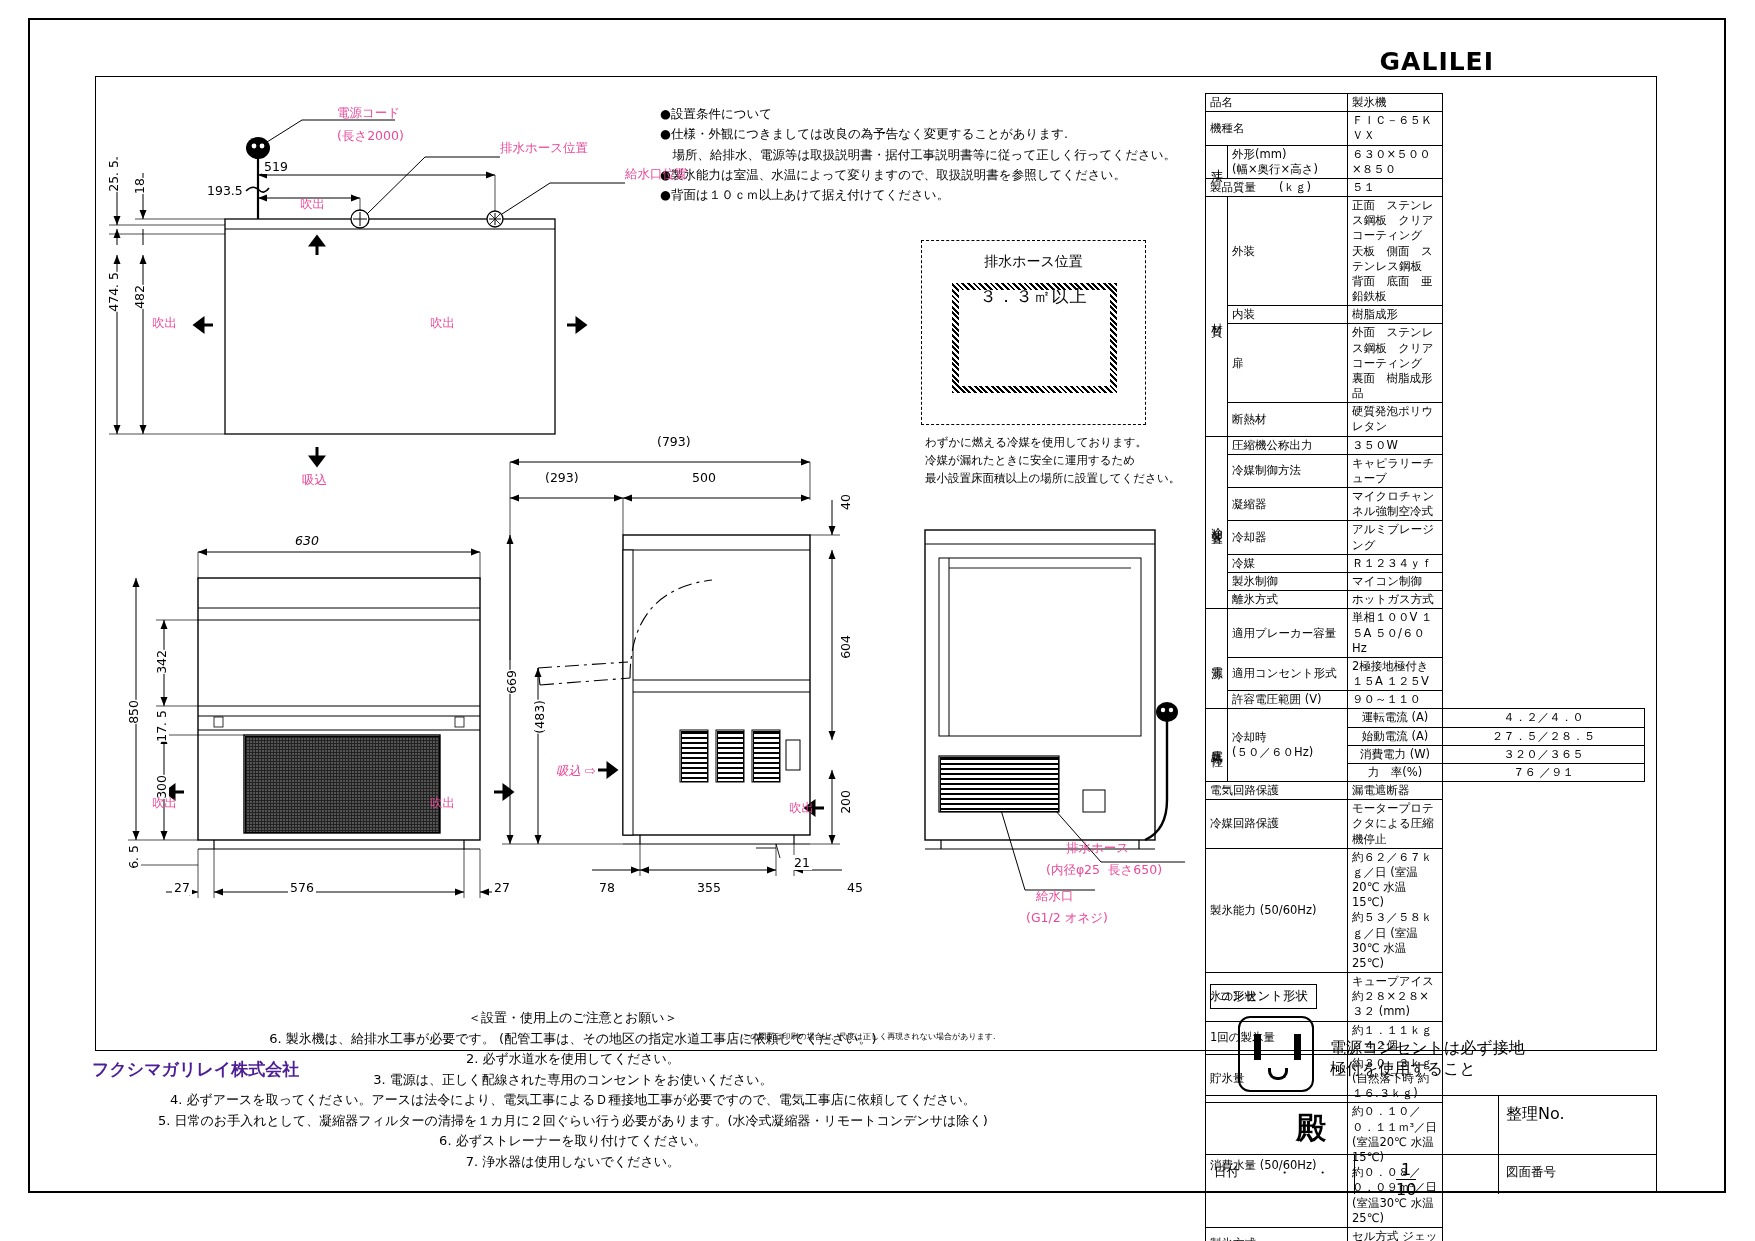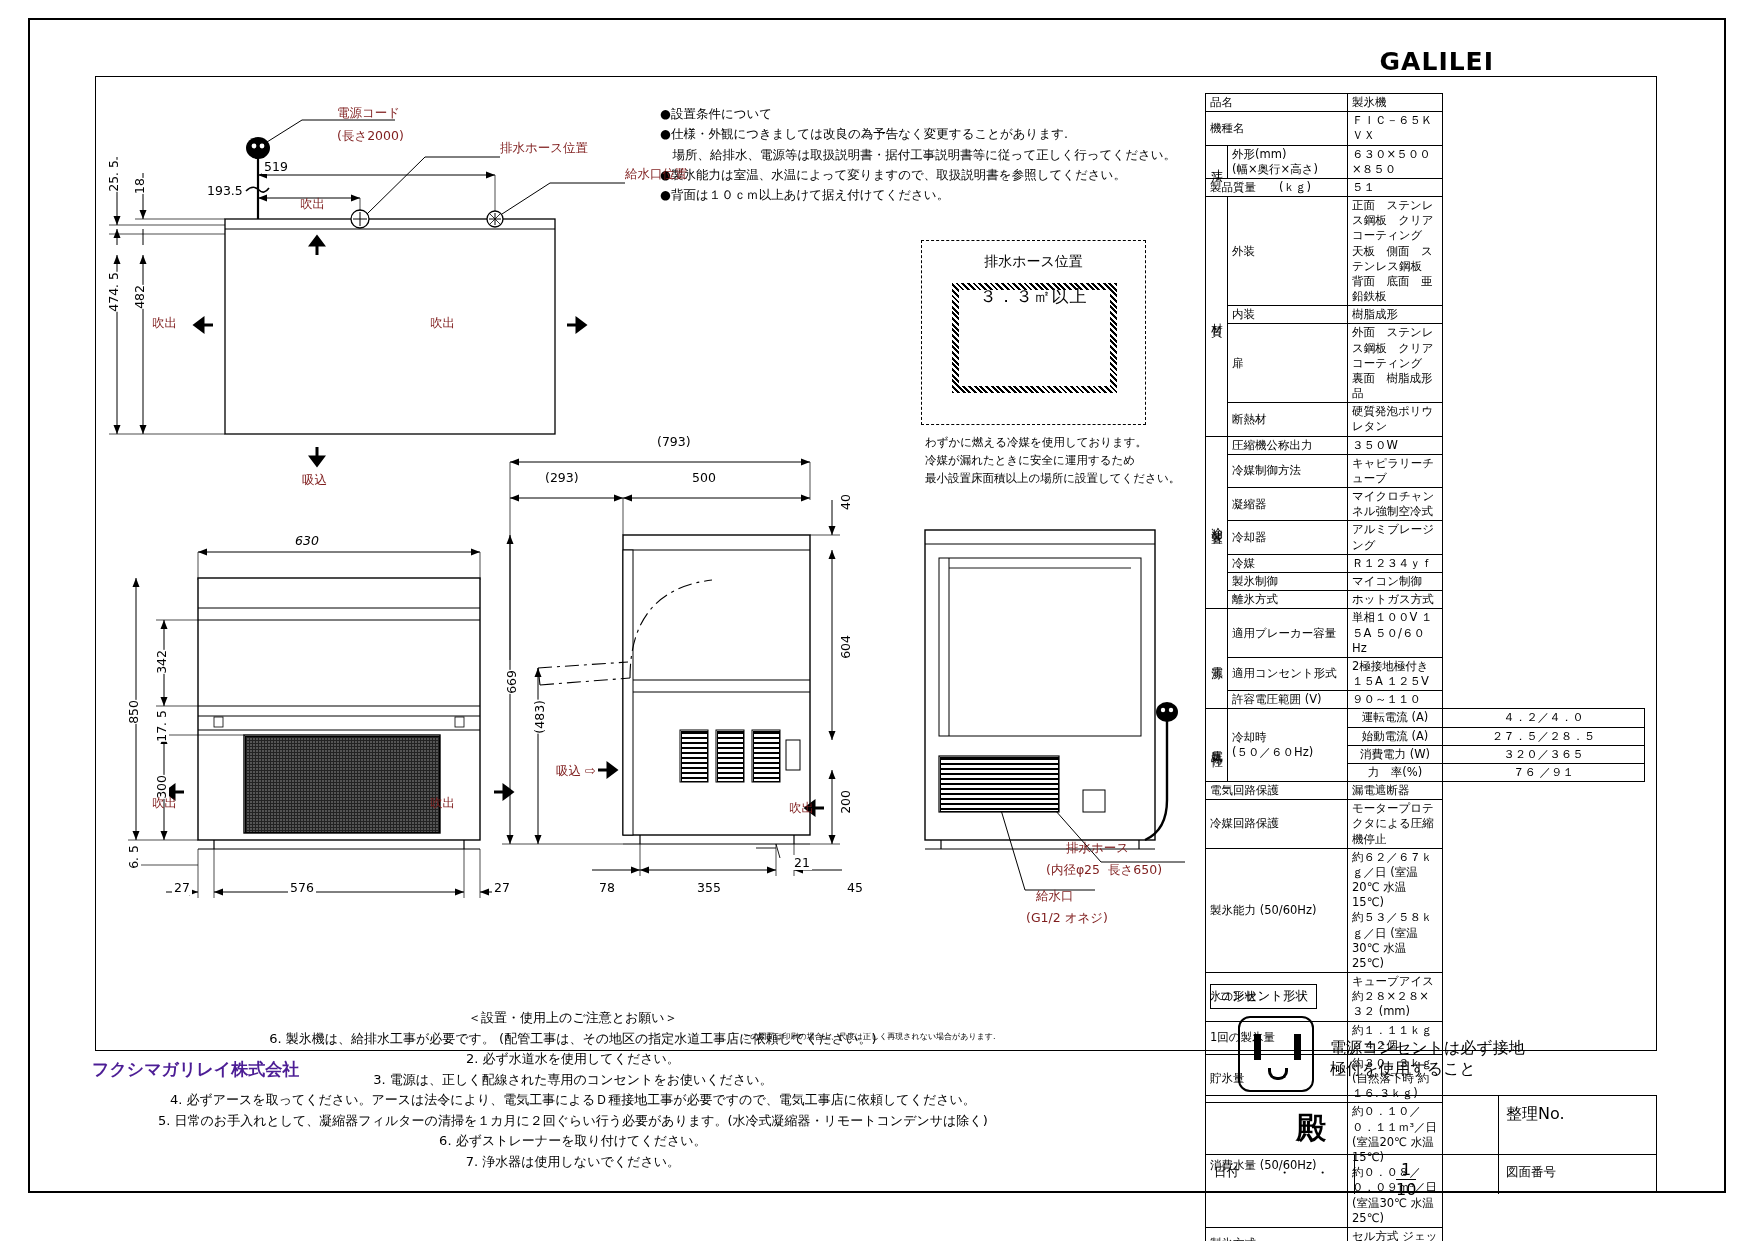--- a/index.html
+++ b/index.html
@@ -104,21 +104,21 @@
   .tb-scale { position: absolute; left: 190px; top: 64px; font-size: 16px; text-align: center; }
   .tb-scale .num { border-bottom: 1.2px solid #000; padding: 0 5px; display: inline-block; }
   .tb-zumen { position: absolute; left: 300px; top: 68px; font-size: 12.5px; }
   
   .notes { position: absolute; left: 158px; top: 1008px; font-size: 13px; line-height: 1.58; text-align: center; }
   .notes .hdr { font-size: 13px; }
   .notes div { white-space: pre; }
   .tiny-note { position: absolute; left: 742px; top: 1032px; font-size: 8px; line-height: 1.3; color: #000; }
   .dim-txt { position: absolute; font-size: 12.5px; color: #000; background: #fff; padding: 0 2px; }
   .dim-txt-v { position: absolute; font-size: 12.5px; color: #000; writing-mode: vertical-rl; text-orientation: sideways; transform: rotate(180deg); background: #fff; }
-  .lbl { position: absolute; font-size: 12.5px; color: #7f1d1d; white-space: pre; }
+  .lbl { position: absolute; font-size: 12.5px; color: #ec4899; white-space: pre; }
   .grille { position: absolute; background: repeating-linear-gradient(to bottom, #000 0 2px, #fff 2px 5px); border: 1px solid #000; }
   .mesh { position: absolute; background:
       repeating-linear-gradient(to bottom, #222 0 1px, transparent 1px 3px),
       repeating-linear-gradient(to right, #222 0 1px, transparent 1px 3px);
     border: 1.5px solid #000; background-color: #555; }
   svg { position: absolute; left: 0; top: 0; overflow: visible; }
 </style>
 </head>
 <body>
 
@@ -391,21 +391,21 @@
   <div class="dim-txt" style="left:690px; top:470px;">500</div>
   <div class="dim-txt-v" style="left:838px; top:494px;">40</div>
   <div class="dim-txt-v" style="left:838px; top:635px;">604</div>
   <div class="dim-txt-v" style="left:838px; top:790px;">200</div>
   <div class="dim-txt-v" style="left:504px; top:670px;">669</div>
   <div class="dim-txt-v" style="left:532px; top:700px;">(483)</div>
   <div class="dim-txt" style="left:597px; top:880px;">78</div>
   <div class="dim-txt" style="left:695px; top:880px;">355</div>
   <div class="dim-txt" style="left:792px; top:855px;">21</div>
   <div class="dim-txt" style="left:845px; top:880px;">45</div>
-  <div class="lbl" style="left:556px; top:763px;">吸込 ⇨</div>
+  <div class="lbl" style="left:556px; top:763px;font-style:italic;">吸込 ⇨</div>
   <div class="lbl" style="left:789px; top:800px;">吹出</div>
 
   <svg width="310" height="400" style="left:905px; top:510px;">
     <rect x="20" y="20" width="230" height="310" fill="#fff" stroke="#000" stroke-width="1.4"></rect>
     <line x1="20" y1="34" x2="250" y2="34" stroke="#000" stroke-width="1"></line>
 
     <rect x="34" y="48" width="202" height="178" fill="#fff" stroke="#000" stroke-width="1"></rect>
     <line x1="44" y1="48" x2="44" y2="226" stroke="#000" stroke-width="1"></line>
     <line x1="44" y1="58" x2="226" y2="58" stroke="#000" stroke-width="0.9"></line>
 

